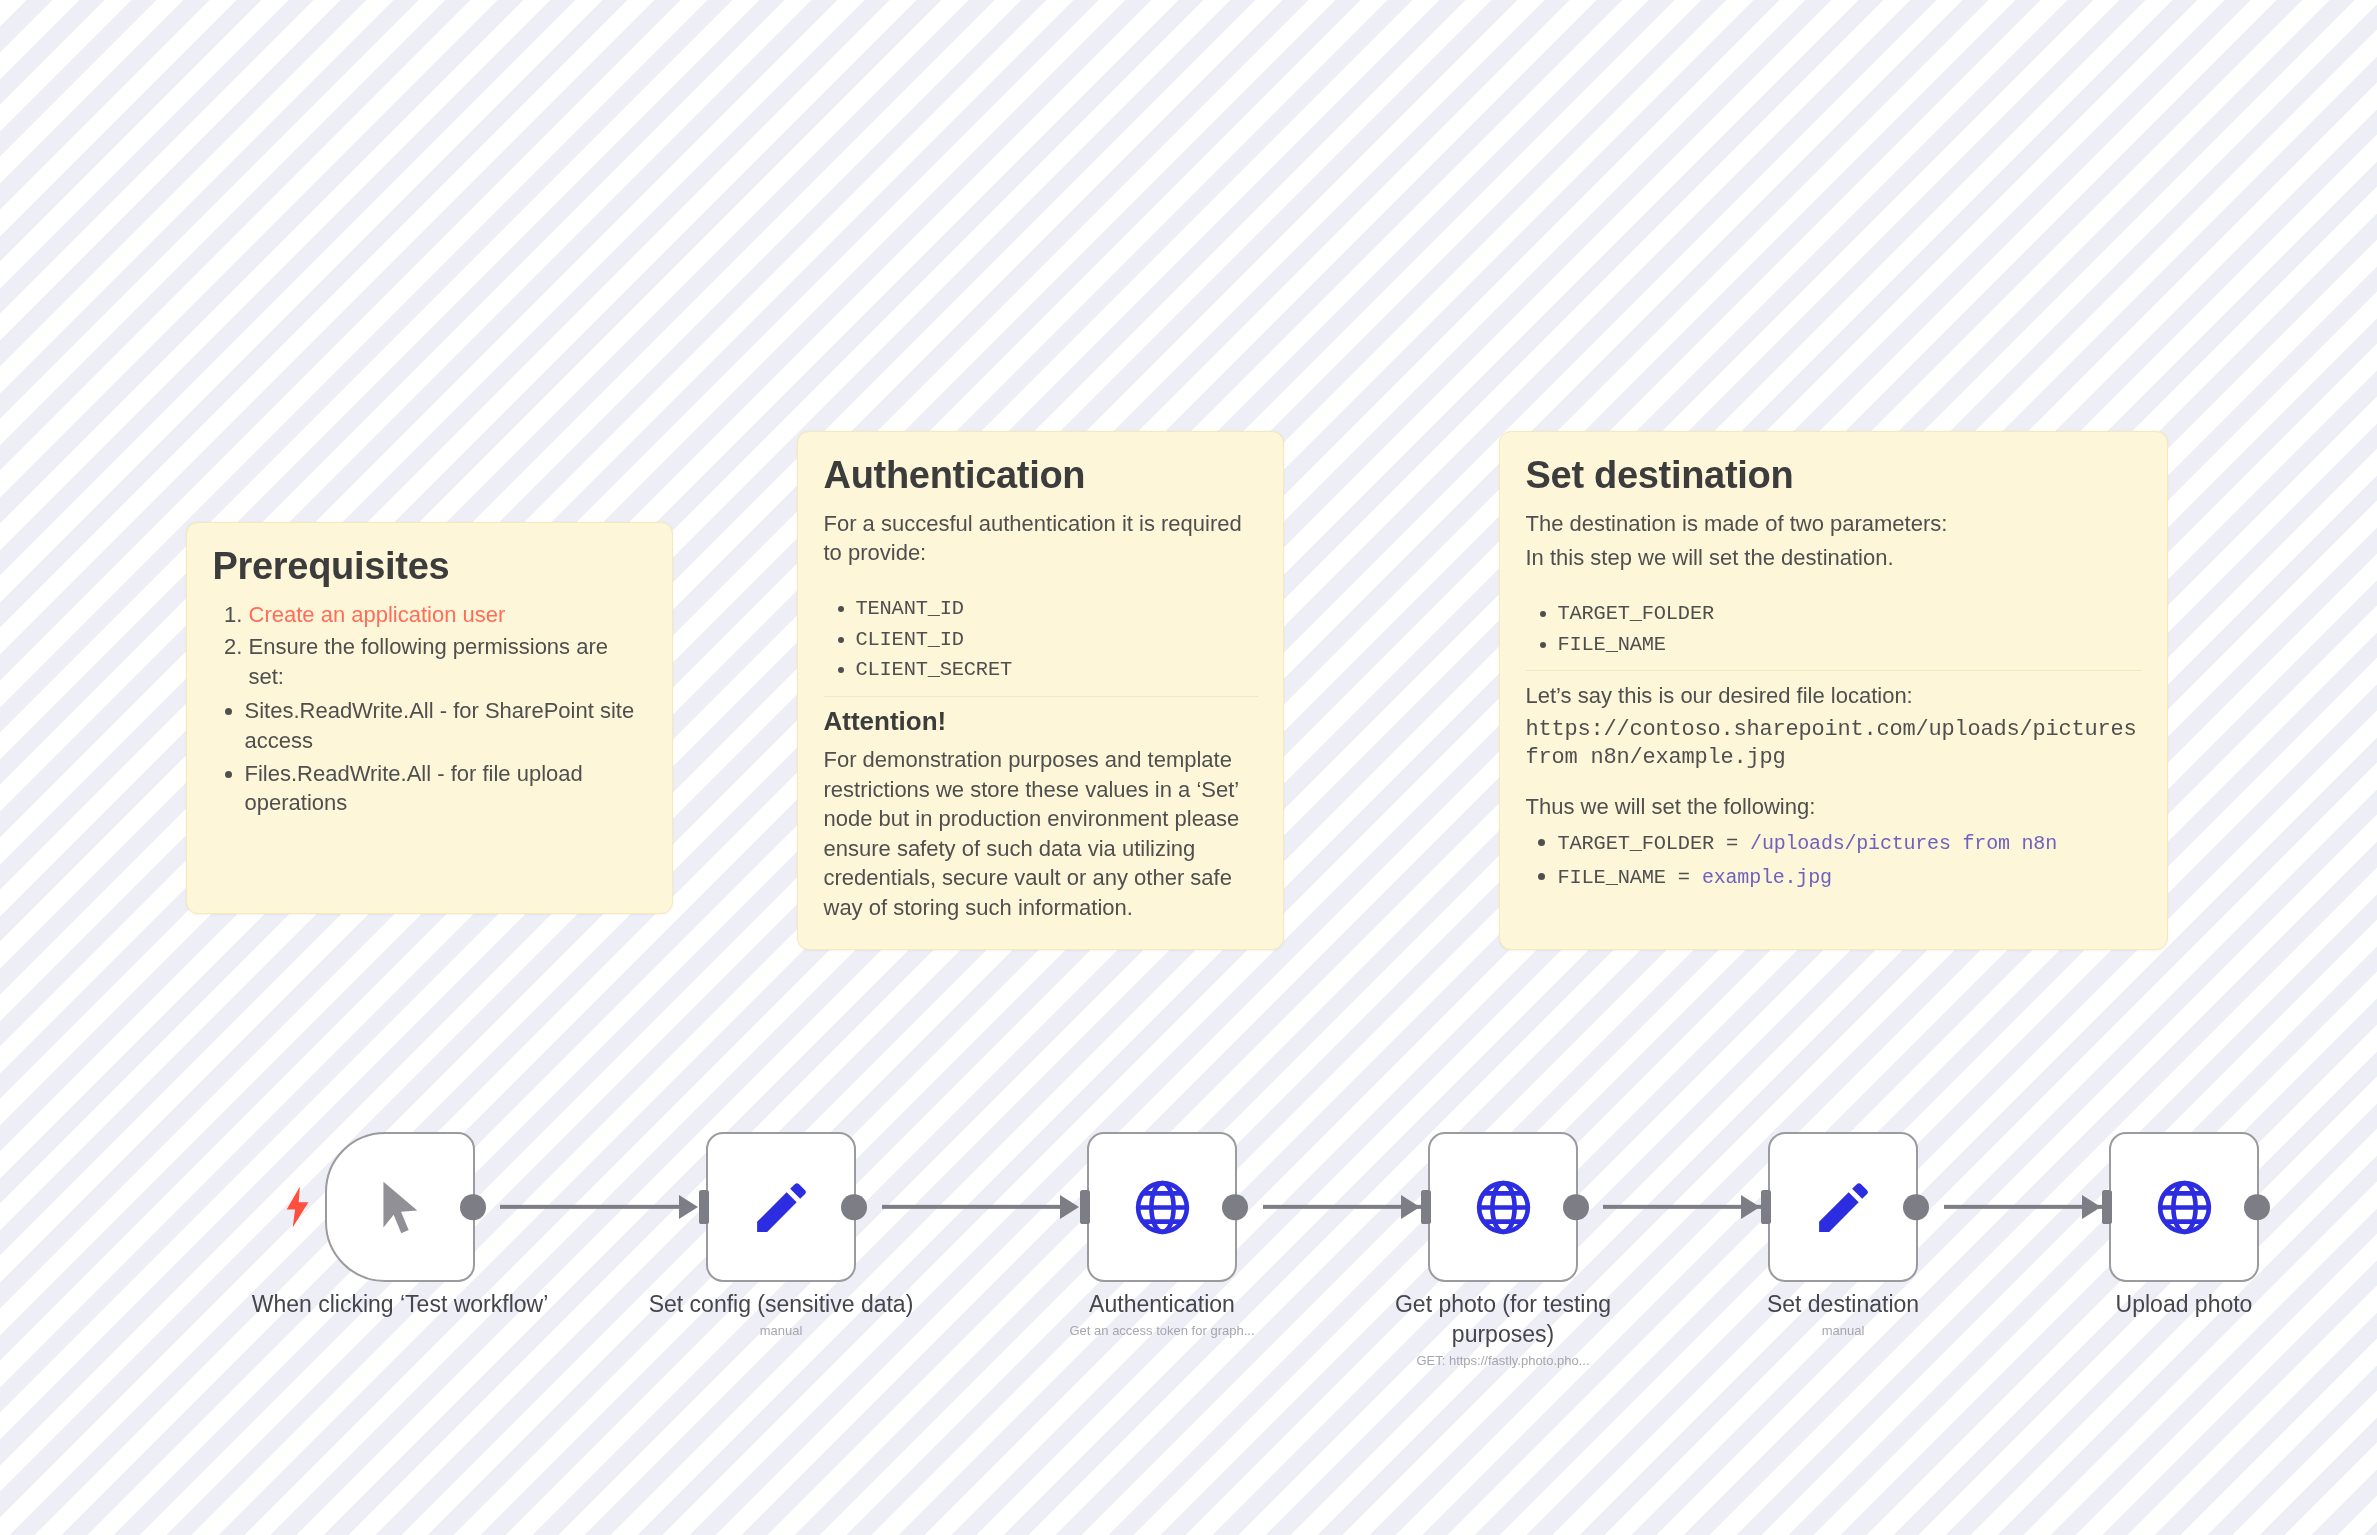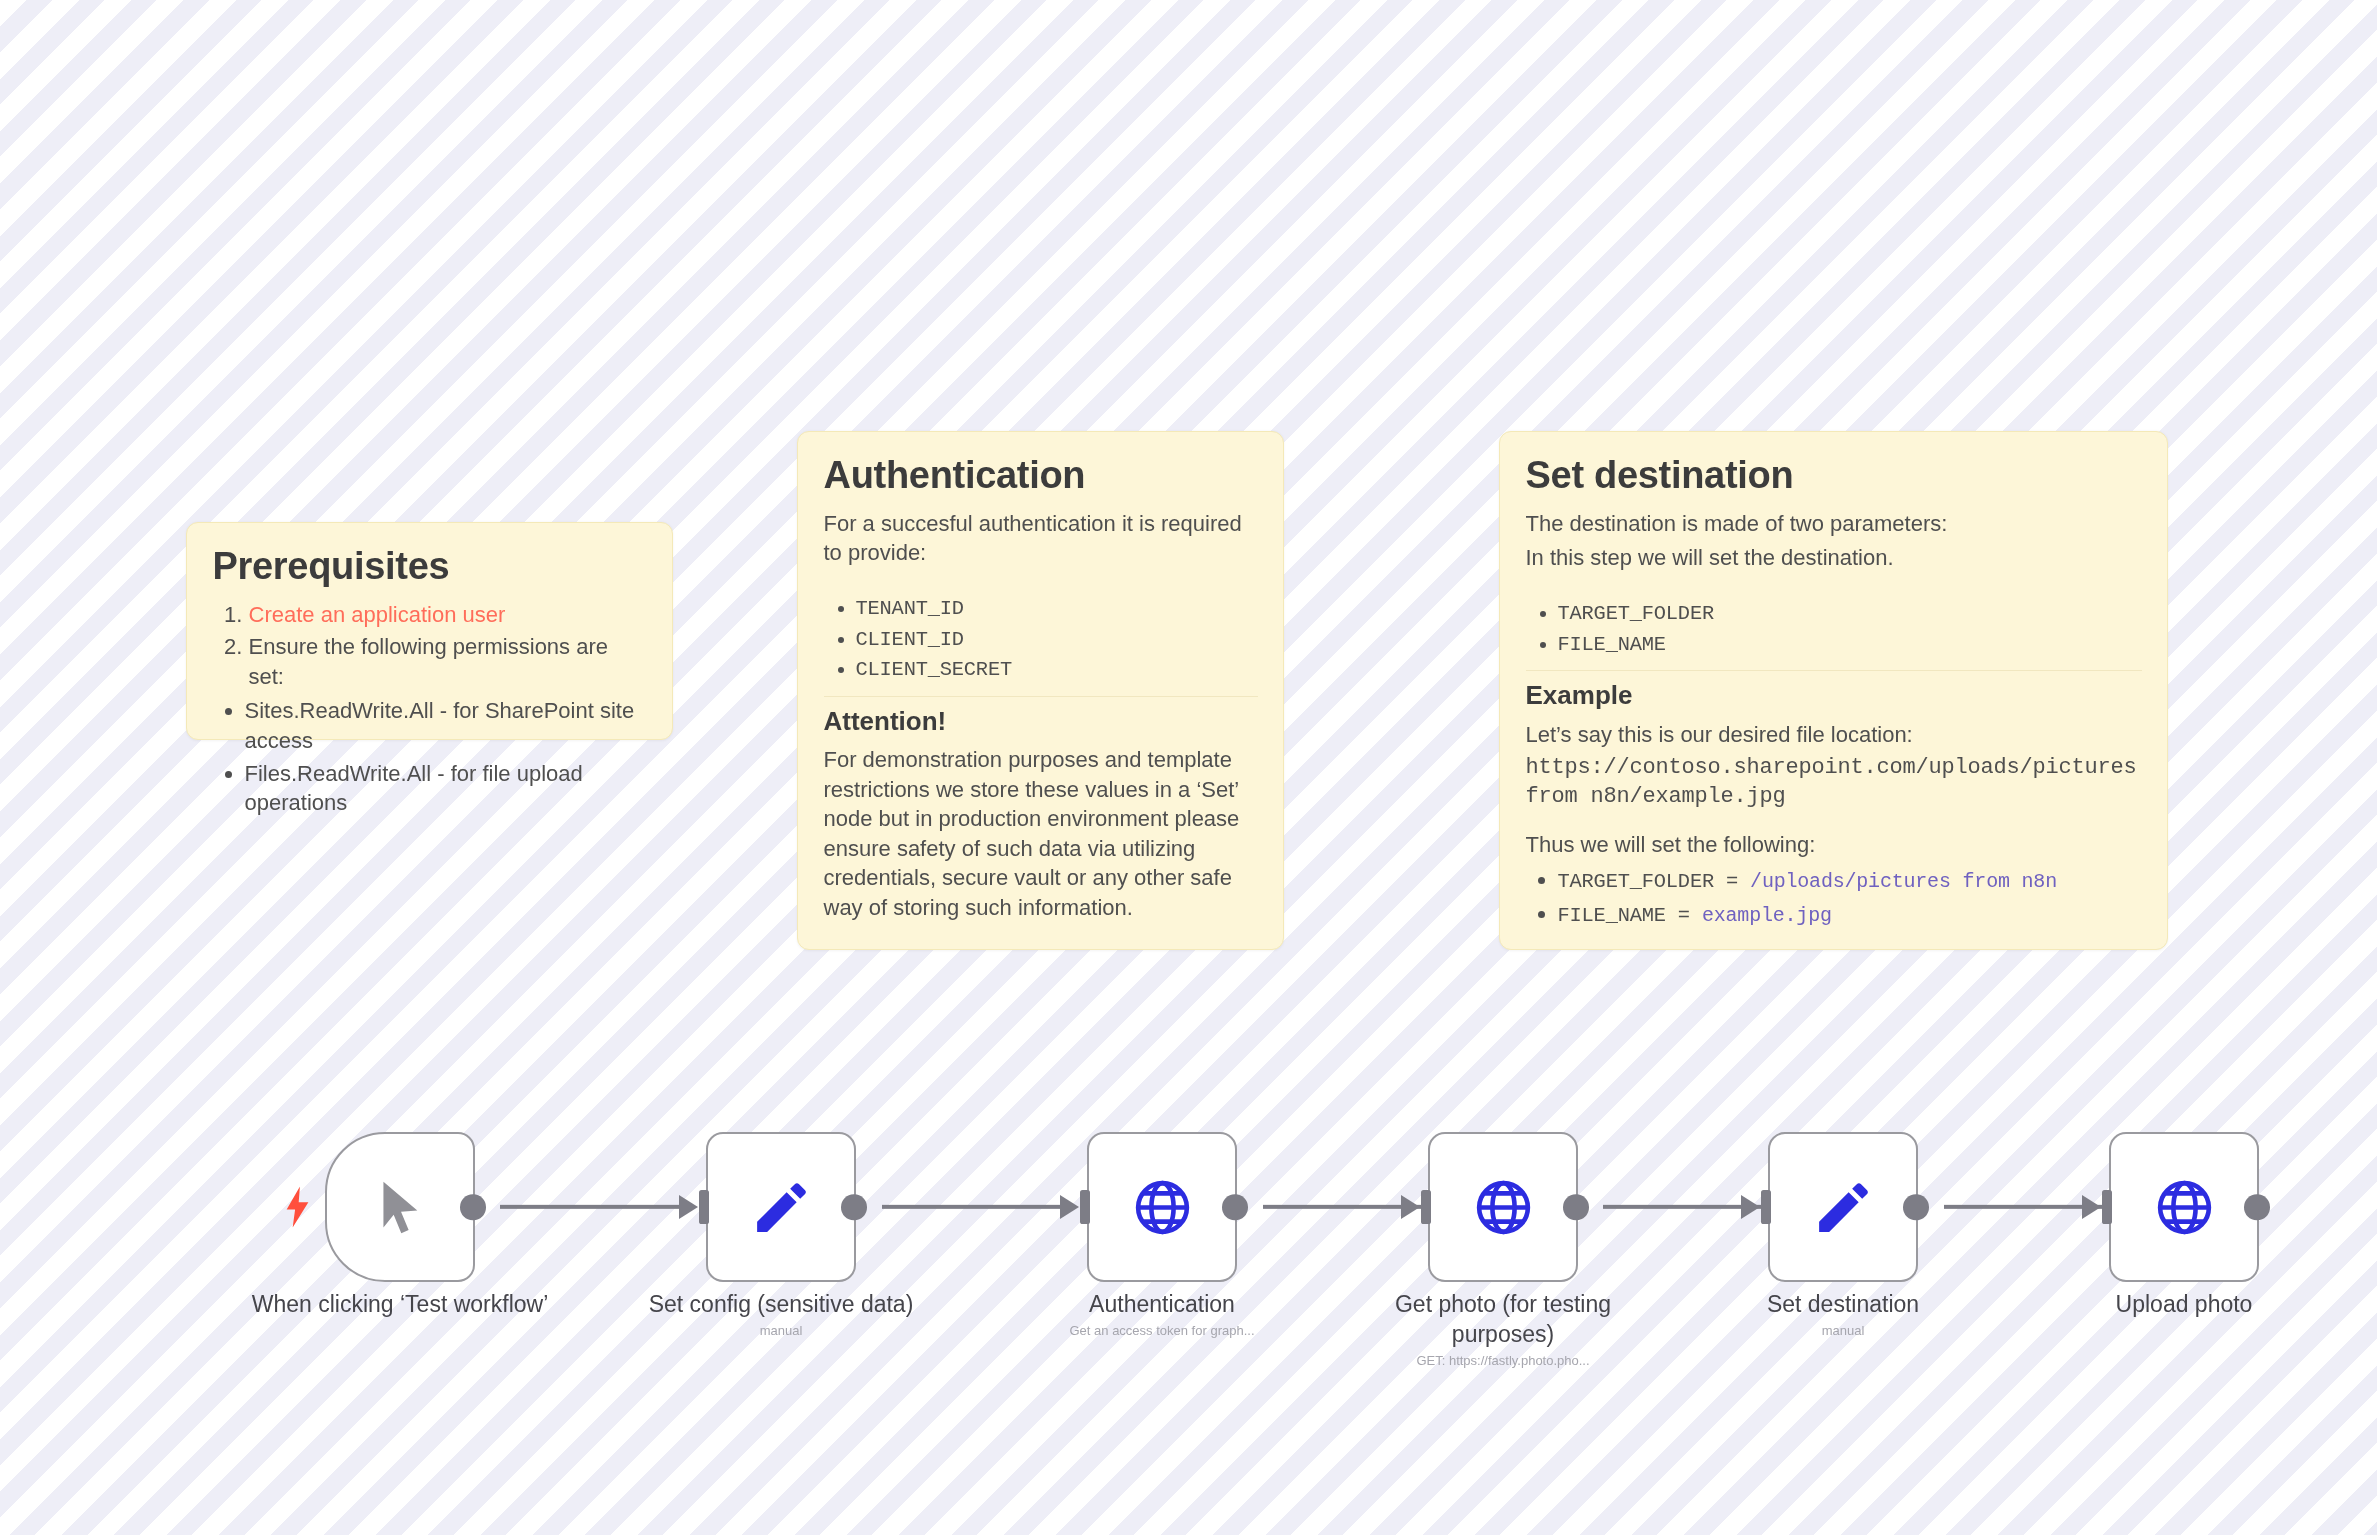--- a/index.html
+++ b/index.html
@@ -78,21 +78,21 @@
     letter-spacing: -0.2px;
   }
   .kwd {
     font-family: "Liberation Mono", "DejaVu Sans Mono", monospace;
     font-size: 20.4px;
     color: #4f4f4f;
     letter-spacing: -0.2px;
   }
   .spacer-gap { height: 19px; }
 
-  #note-prerequisites { left: 186px;  top: 522px;  width: 487px; height: 218px; }
+  #note-prerequisites { left: 186px;  top: 522px;  width: 487px; height: 392px; }
   #note-authentication { left: 797px; top: 431px;  width: 487px; height: 519px; }
   #note-destination   { left: 1499px; top: 431px;  width: 669px; height: 519px; }
 
   
   #workflow {
     position: absolute;
     left: 0; top: 0;
     width: 2377px; height: 1536px;
     pointer-events: none;
   }
@@ -220,21 +220,20 @@
 <div class="sticky" id="note-destination">
   <h1>Set destination</h1>
   <p>The destination is made of two parameters:</p>
   <p>In this step we will set the destination.</p>
   <div class="spacer-gap"></div>
   <ul>
     <li class="kwd">TARGET_FOLDER</li>
     <li class="kwd">FILE_NAME</li>
   </ul>
   <hr>
-  <h2>Example</h2>
   <p>Let’s say this is our desired file location:</p>
   <p class="mono" style="margin-bottom:0;line-height:1.3;">https://contoso.sharepoint.com/uploads/pictures from n8n/example.jpg</p>
   <div class="spacer-gap"></div>
   <p>Thus we will set the following:</p>
   <ul>
     <li><span class="kwd">TARGET_FOLDER = </span><span class="mono">/uploads/pictures from n8n</span></li>
     <li><span class="kwd">FILE_NAME = </span><span class="mono">example.jpg</span></li>
   </ul>
 </div>
 

